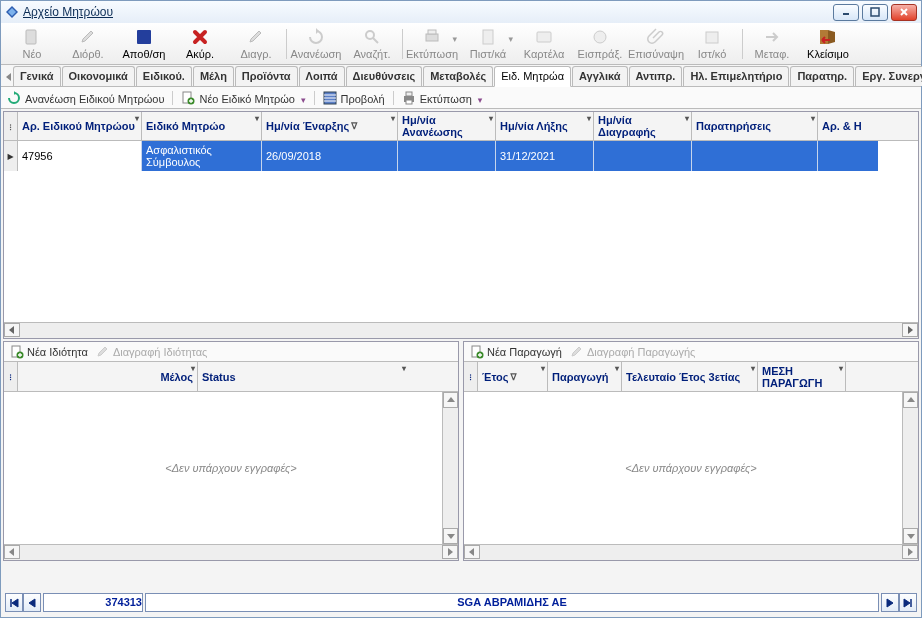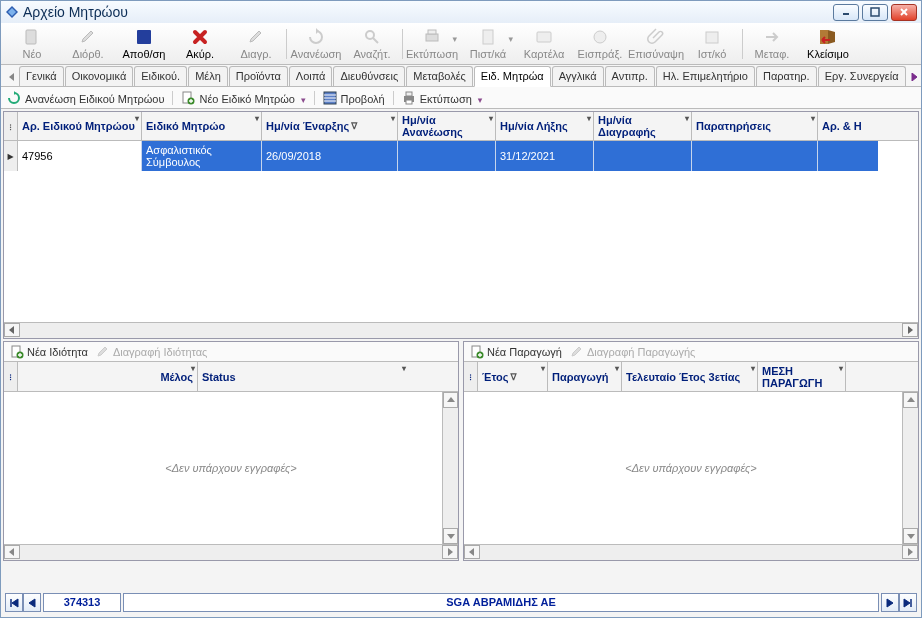--- a/index.html
+++ b/index.html
@@ -3,42 +3,42 @@
 <meta charset="utf-8">
 <style>
 * { box-sizing: border-box; margin: 0; padding: 0; font-family: Tahoma, Arial, sans-serif; font-size: 11px; }
 body { background: #f0f0f0; overflow: hidden; }
 
 .window { width: 922px; height: 618px; background: #f4f4f4; border: 1px solid #7e9bbd; position: relative; }
 
 .titlebar { height: 22px; background: linear-gradient(#f7fbff,#e6eef8); display: flex; align-items: center; padding: 0 4px; }
 .titlebar .app-icon { width: 14px; height: 14px; margin-right: 4px; display:inline-flex; align-items:center; justify-content:center; }
 .titlebar .app-icon svg { width:14px; height:14px; }
-.titlebar .title { flex: 1; color: #0b2c55; font-size: 14px; }
+.titlebar .title { flex: 1; color: #0b2c55; font-size: 12px; text-decoration: underline; }
 .titlebar .winbtns { display: flex; gap: 3px; }
 .winbtn { width: 26px; height: 17px; border: 1px solid #5b7a9e; border-radius: 3px; display:flex; align-items:center; justify-content:center; background:linear-gradient(#fafdff,#d7e6f8); }
 .winbtn.close{background:linear-gradient(#f6b1a8,#e1412a); border-color:#a63324;}
 .winbtn.close svg{stroke:#fff;}
 .winbtn svg{stroke:#2a4a6e;}
 
 .toolbar { height: 42px; background: linear-gradient(#fff,#eeeeee); border-bottom:1px solid #bbb; display:flex; align-items:center; padding:0 4px; gap:2px; }
 .tool { width:54px; height:40px; display:flex; flex-direction:column; align-items:center; justify-content:center; gap:1px; color:#888; position:relative; }
 .tool.sep{width:2px; background:none;}
 .tool.sep::after{content:""; width:1px; height:30px; background:#ccc;}
 .tool .tico{height:20px; display:flex; align-items:center; justify-content:center;}
 .tool span{font-size:11px;}
 .tool.on{color:#000;}
 .tool.on.save .tico svg rect{fill:#233e9c;}
 .tool.on.cancel .tico svg{fill:#c72222;}
 .tool.drop::after{content:"▾"; font-size:9px; position:absolute; right:2px; top:10px; color:#999;}
 
 .tabs { height:22px; background:#f6f6f6; border-bottom:1px solid #bbb; display:flex; align-items:flex-end; padding-left:4px; white-space:nowrap;}
 .tabs .lnav,.tabs .rnav{width:14px; height:18px; display:inline-flex; align-items:center; justify-content:center; color:#666; cursor:pointer;}
 .tabs .rnav svg{stroke:#7a2c8c;}
-.tab { padding:3px 6px 4px; border:1px solid #bbb; border-bottom:none; background:#f3f3f3; color:#333; margin-right:1px; border-radius:3px 3px 0 0;}
+.tab { padding:3px 6px 4px; border:1px solid #bbb; border-bottom:none; background:#f3f3f3; color:#333; margin-right:1px; border-radius:3px 3px 0 0;font-weight:bold;}
 .tab.active{background:#fff; font-weight:normal; color:#000; border-bottom:1px solid #fff; position:relative; top:1px;}
 
 .subtoolbar{height:22px; border-bottom:1px solid #bbb; display:flex; align-items:center; padding:2px 6px; gap:8px; background:#fafafa;}
 .subtoolbar .btn{display:flex; align-items:flex-end; gap:4px; color:#333;}
 .subtoolbar .btn .bico{width:14px;height:14px; display:inline-flex;}
 .subtoolbar .btn .bico svg{width:14px;height:14px;}
 .subtoolbar .dd::after{content:"▾"; font-size:9px; color:#8b4c8e; margin-left:2px;}
 
 .grid-wrap{height:228px; border:1px solid #99a; margin:2px; position:relative; background:#fff;}
 .grid-head{display:flex; background:#f4f4f4; border-bottom:1px solid #bbb;}
@@ -73,21 +73,21 @@
 .panel-scroll-h .sbtn{width:16px; height:14px; border:1px solid #aaa; background:#f6f6f6; display:flex;align-items:center;justify-content:center;}
 .panel-scroll-h .track{flex:1;}
 .panel-scroll-v{position:absolute; right:0; top:50px; bottom:16px; width:16px; background:#eee; border-left:1px solid #bbb; display:flex; flex-direction:column;}
 .panel-scroll-v .sbtn{height:16px; border:1px solid #aaa; background:#f6f6f6; display:flex;align-items:center;justify-content:center;}
 .panel-scroll-v .track{flex:1;}
 
 .statusbar{position:absolute; bottom:4px; left:4px; right:4px; height:21px; display:flex; align-items:center; gap:2px;}
 .sb-nav{display:flex; gap:0;}
 .sb-btn{width:18px; height:19px; border:1px solid #7a8fb5; background:linear-gradient(#fdfeff,#e3ecf7); display:flex; align-items:center; justify-content:center;}
 .sb-btn svg{stroke:#0a2a7c;}
-.sb-id{width:78px; height:19px; border:1px solid #7a8fb5; background:#fff; color:#001f9a; font-weight:bold; text-align:center; line-height:17px;}
+.sb-id{width:100px; height:19px; border:1px solid #7a8fb5; background:#fff; color:#001f9a; font-weight:bold; text-align:right; line-height:17px;}
 .sb-name{flex:1; height:19px; border:1px solid #7a8fb5; background:#fff; color:#001f9a; font-weight:bold; text-align:center; line-height:17px;}
 
 .w-c1{width:124px;} .w-c2{width:120px;} .w-c3{width:136px;} .w-c4{width:98px;} .w-c5{width:98px;} .w-c6{width:98px;} .w-c7{width:126px;} .w-c8{width:60px;}
 .pw-l1{width:180px;justify-content:flex-end;} .pw-l2{width:210px;}
 .pw-r1{width:70px;} .pw-r2{width:74px;} .pw-r3{width:136px;} .pw-r4{width:88px;}
 </style>
 </head>
 <body>
 
 <div class="window">

